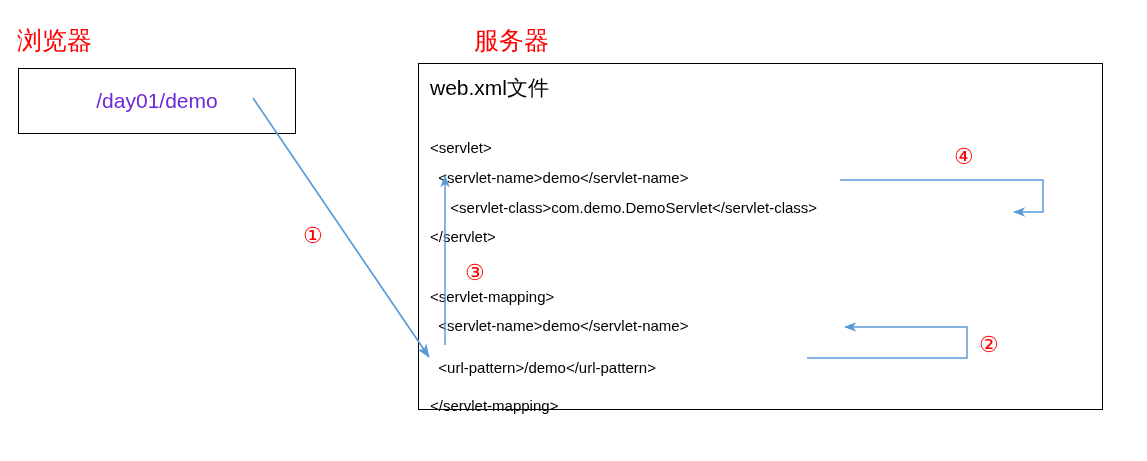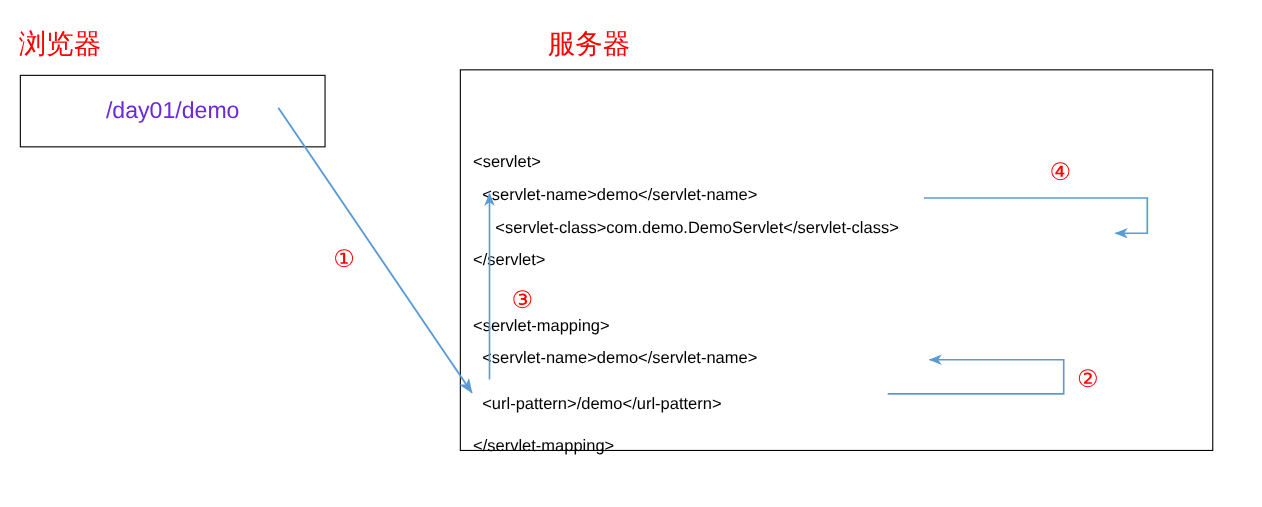--- a/index.html
+++ b/index.html
@@ -17,21 +17,21 @@
   }
   .label-title {
     position: absolute;
     color: #ff0000;
     font-family: "Liberation Serif", serif;
     font-size: 25px;
     line-height: 1;
     white-space: nowrap;
   }
   #browser-title { left: 17px; top: 28px; }
-  #server-title  { left: 474px; top: 28px; margin-left: 24px; }
+  #server-title  { left: 474px; top: 28px; }
 
   .panel {
     position: absolute;
     border: 1.5px solid #000000;
     background: #ffffff;
     box-sizing: border-box;
   }
   #browser-box {
     left: 18px; top: 68px;
     width: 278px; height: 66px;
@@ -87,20 +87,21 @@
   <div class="label-title" id="browser-title">浏览器</div>
 
   <div class="label-title" id="server-title">服务器</div>
 
   <div class="panel" id="browser-box">
     <div id="browser-url">/day01/demo</div>
   </div>
 
   <div class="panel" id="server-box"></div>
 
+  <div class="xml-line" id="file-label">web.xml文件</div>
 
   <div id="xml-lines">
       <div class="xml-line" style="left: 430px; top: 140px;">&lt;servlet&gt;</div>
       <div class="xml-line" style="left: 430px; top: 170px;">  &lt;servlet-name&gt;demo&lt;/servlet-name&gt;</div>
       <div class="xml-line" style="left: 442px; top: 200px;">  &lt;servlet-class&gt;com.demo.DemoServlet&lt;/servlet-class&gt;</div>
       <div class="xml-line" style="left: 430px; top: 229px;">&lt;/servlet&gt;</div>
       <div class="xml-line" style="left: 430px; top: 289px;">&lt;servlet-mapping&gt;</div>
       <div class="xml-line" style="left: 430px; top: 318px;">  &lt;servlet-name&gt;demo&lt;/servlet-name&gt;</div>
       <div class="xml-line" style="left: 430px; top: 360px;">  &lt;url-pattern&gt;/demo&lt;/url-pattern&gt;</div>
       <div class="xml-line" style="left: 430px; top: 398px;">&lt;/servlet-mapping&gt;</div>

